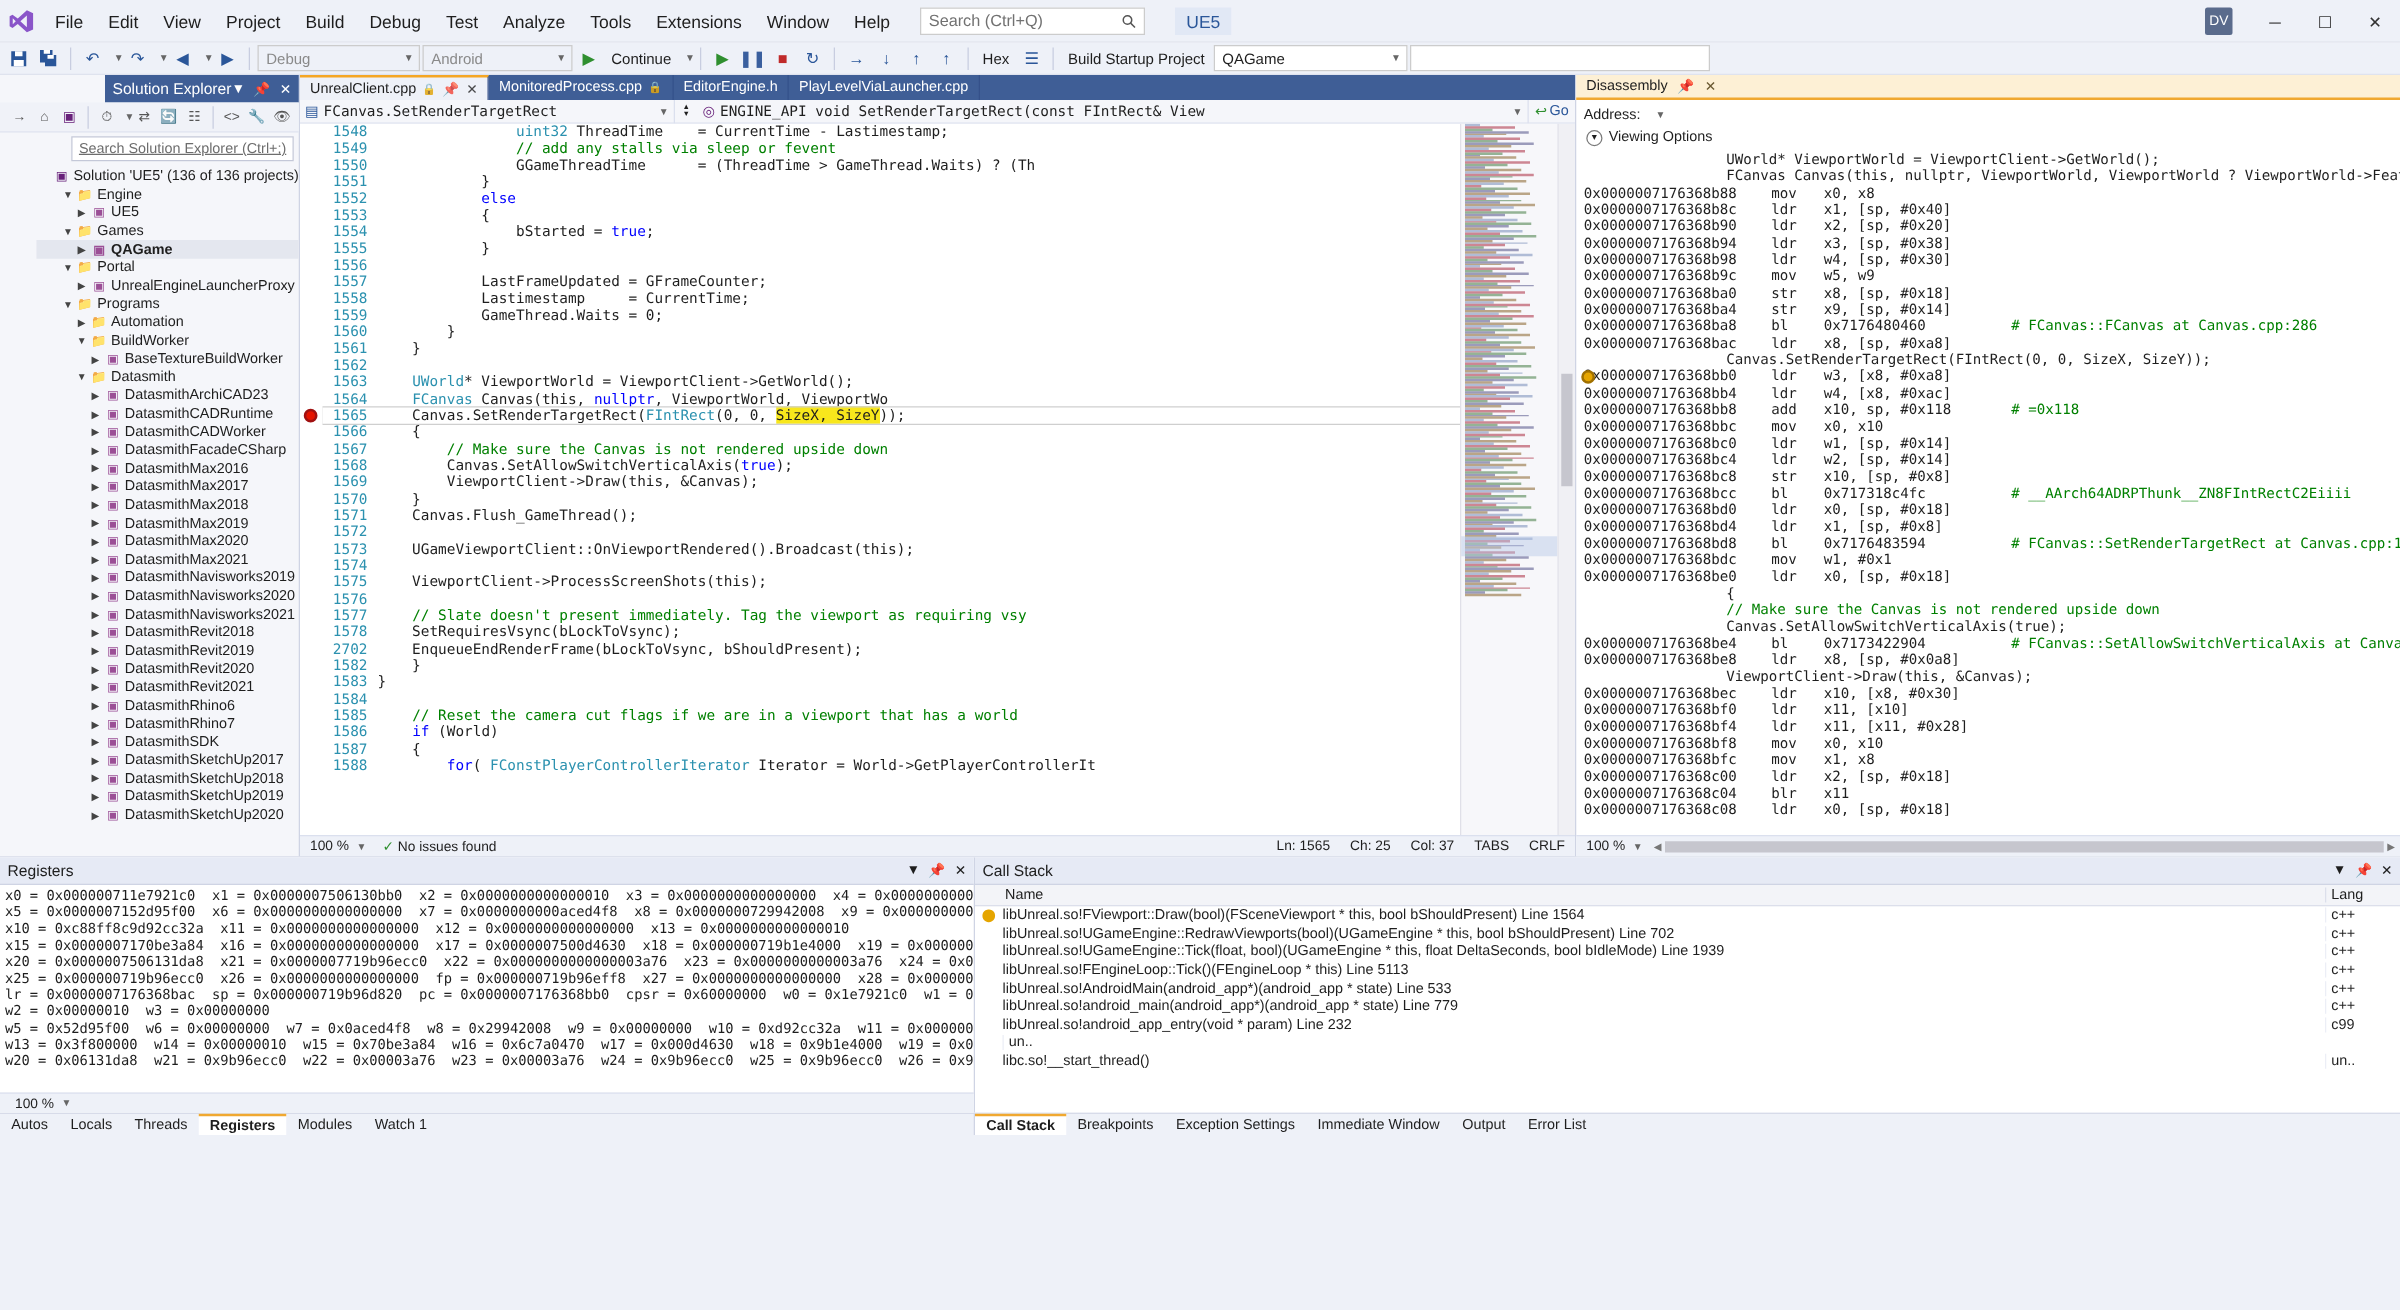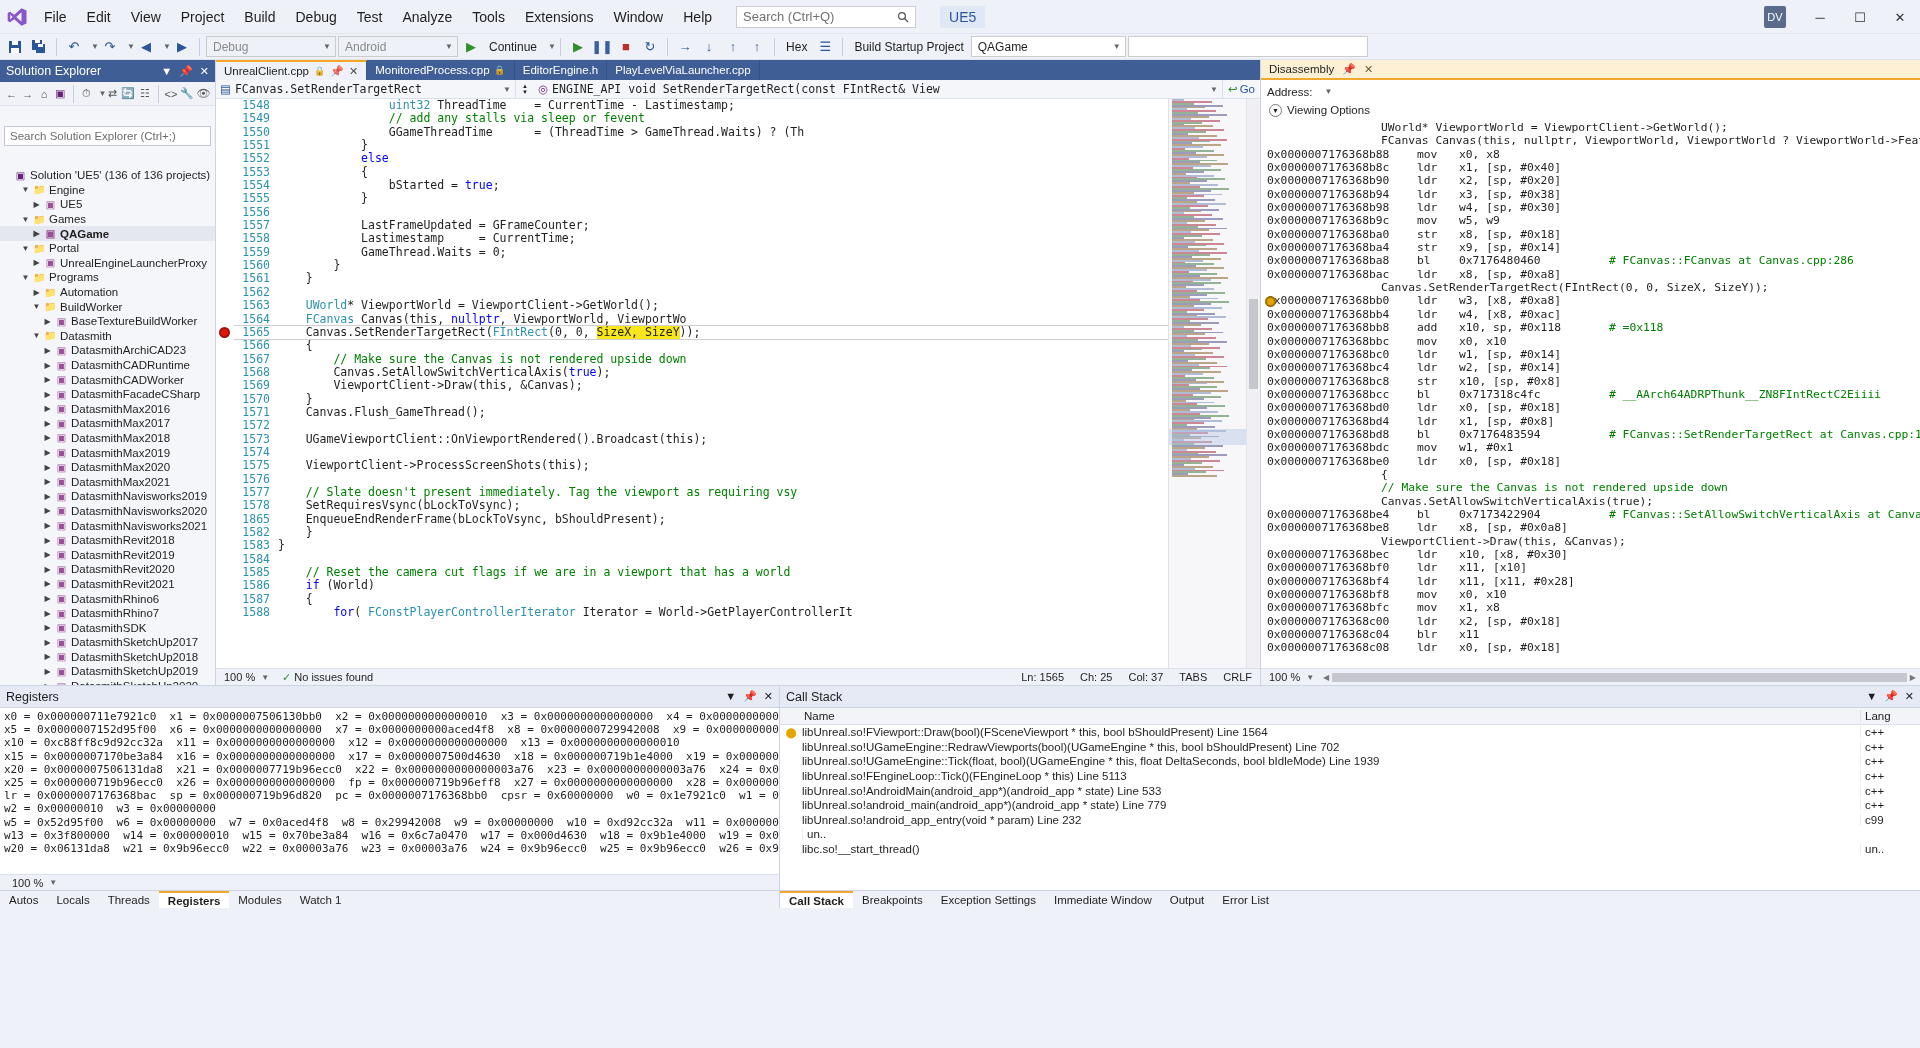--- a/index.html
+++ b/index.html
@@ -47,30 +47,30 @@
   }
   .tcombo .cv{ white-space:nowrap; overflow:hidden; }
   .carat{ font-size:8px; margin-left:6px; color:#666; }
   .ttext{ padding:0 5px; color:#1e1e1e; white-space:nowrap; }
   .tplay{ color:#2f8f2f; font-size:13px; }
 
   
   #main{ display:flex; height:625px; }
 
   
-  #solexp{ width:216px; background:#f5f6fa; border-right:1px solid #cfd4e4; display:flex; flex-direction:column; }
+  #solexp{ width:240px; background:#f5f6fa; border-right:1px solid #cfd4e4; display:flex; flex-direction:column;align-items:flex-end; }
   .panel-head{
     height:22px; background:#3f5e96; color:#fff; display:flex; align-items:center;
     padding:0 6px; font-size:12.5px; justify-content:space-between;
   }
   .panel-head.light{ background:#e6eaf5; color:#1e1e1e; border-bottom:1px solid #cfd4e4; }
   .ph-actions{ display:flex; gap:7px; font-size:11px; }
   #sol-toolbar{ height:24px; display:flex;align-items:center;gap:1px;padding:0 4px;background:#f0f2f8;border-bottom:1px solid #e0e4f0; }
   .sbtn{ width:19px;height:19px;display:flex;align-items:center;justify-content:center;color:#555;font-size:11px; }
-  #sol-search{ height:20px;margin:20px 4px;border:1px solid #c4c8d8;background:#fff;display:flex;align-items:center;padding:0 5px;color:#6d6d6d;font-size:11.5px; }
+  #sol-search{ height:20px;margin:3px 4px;border:1px solid #c4c8d8;background:#fff;display:flex;align-items:center;padding:0 5px;color:#6d6d6d;font-size:11.5px;text-decoration:underline; }
   #tree{ flex:1; overflow:hidden; padding-top:2px; }
   .tnode{ display:flex; align-items:center; height:14.6px; font-size:11.5px; white-space:nowrap; }
   .tnode.sel{ background:#e4e7ef; font-weight:bold; }
   .tw{ width:13px;text-align:center;font-size:8px;color:#444;flex:none; }
   .ticon{ width:15px;text-align:center;flex:none;font-size:10px; }
   .tlabel{ padding-left:2px; }
   .ico-sln{ color:#68217a; }
   .ico-folder{ color:#dcb67a; }
   .ico-proj{ color:#9b4f96; }
 
@@ -543,21 +543,21 @@
           <div class="cline"><span class="lnum">1569</span><span class="ctext">        ViewportClient-&gt;Draw(this, &amp;Canvas);</span></div>
           <div class="cline"><span class="lnum">1570</span><span class="ctext">    }</span></div>
           <div class="cline"><span class="lnum">1571</span><span class="ctext">    Canvas.Flush_GameThread();</span></div>
           <div class="cline"><span class="lnum">1572</span><span class="ctext"></span></div>
           <div class="cline"><span class="lnum">1573</span><span class="ctext">    UGameViewportClient::OnViewportRendered().Broadcast(this);</span></div>
           <div class="cline"><span class="lnum">1574</span><span class="ctext"></span></div>
           <div class="cline"><span class="lnum">1575</span><span class="ctext">    ViewportClient-&gt;ProcessScreenShots(this);</span></div>
           <div class="cline"><span class="lnum">1576</span><span class="ctext"></span></div>
           <div class="cline"><span class="lnum">1577</span><span class="ctext">    <span class="cm">// Slate doesn't present immediately. Tag the viewport as requiring vsy</span></span></div>
           <div class="cline"><span class="lnum">1578</span><span class="ctext">    SetRequiresVsync(bLockToVsync);</span></div>
-          <div class="cline"><span class="lnum">1865</span><span class="ctext">    EnqueueEndRenderFrame(bLockToVsync, bShouldPresent);</span></div>
+          <div class="cline"><span class="lnum">2702</span><span class="ctext">    EnqueueEndRenderFrame(bLockToVsync, bShouldPresent);</span></div>
           <div class="cline"><span class="lnum">1582</span><span class="ctext">    }</span></div>
           <div class="cline"><span class="lnum">1583</span><span class="ctext">}</span></div>
           <div class="cline"><span class="lnum">1584</span><span class="ctext"></span></div>
           <div class="cline"><span class="lnum">1585</span><span class="ctext">    <span class="cm">// Reset the camera cut flags if we are in a viewport that has a world</span></span></div>
           <div class="cline"><span class="lnum">1586</span><span class="ctext">    <span class="kw">if</span> (World)</span></div>
           <div class="cline"><span class="lnum">1587</span><span class="ctext">    {</span></div>
           <div class="cline"><span class="lnum">1588</span><span class="ctext">        <span class="kw">for</span>( <span class="ty">FConstPlayerControllerIterator</span> Iterator = World-&gt;GetPlayerControllerIt</span></div>
         </div>
       <div id="minimap">
           <div class="mmrow" style="width:15%;background:#8b9dc3"></div>

